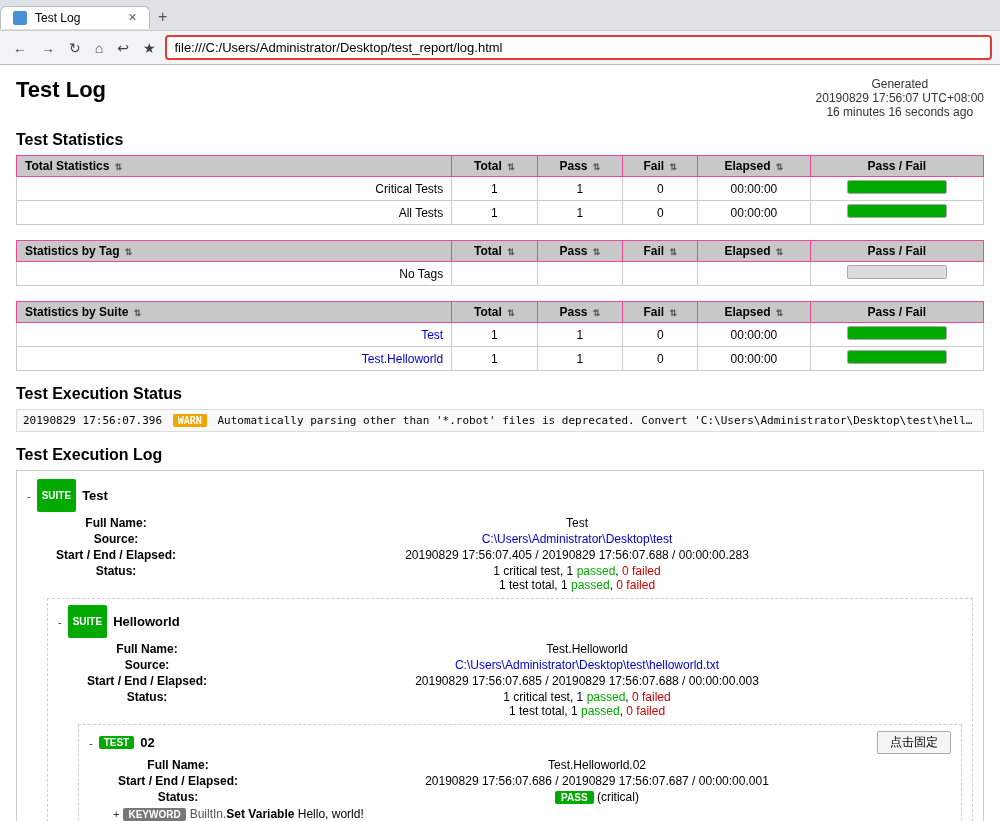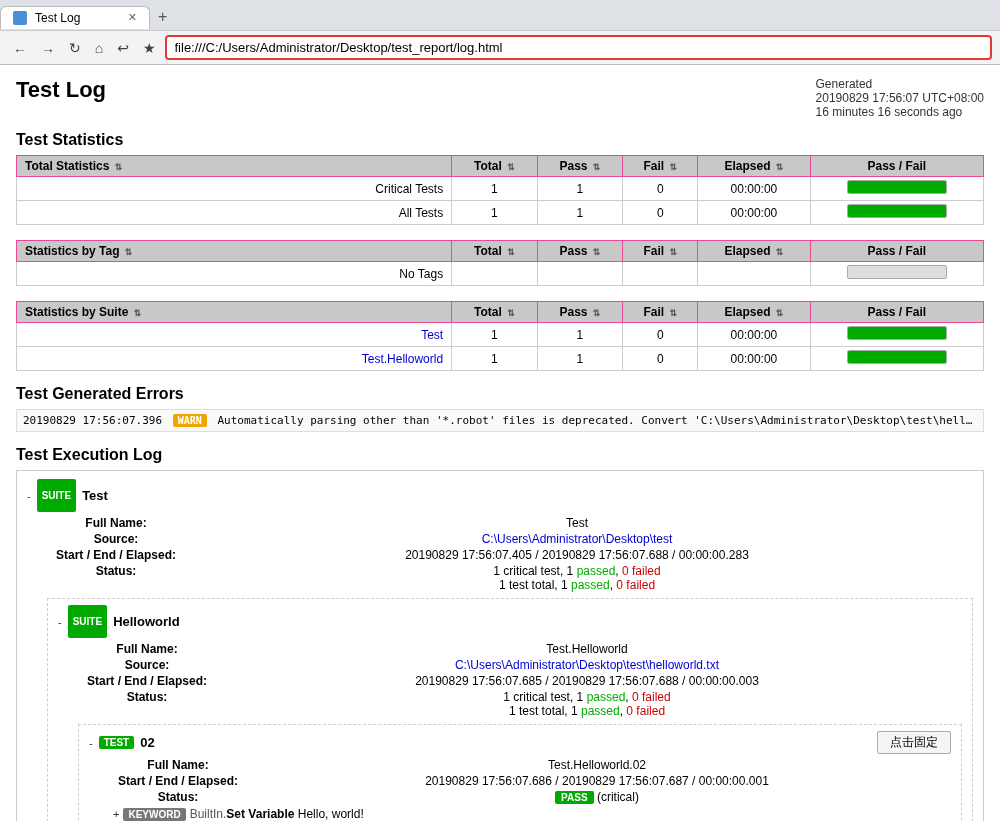--- a/index.html
+++ b/index.html
@@ -85,21 +85,21 @@
       display: flex;
       justify-content: space-between;
       align-items: flex-start;
       margin-bottom: 12px;
     }
     .page-title {
       font-size: 22px;
       font-weight: bold;
     }
     .generated-info {
-      text-align: left;
+      text-align: center;
       font-size: 12px;
       color: #333;
     }
 
     
     .section-title {
       font-size: 16px;
       font-weight: bold;
       margin-bottom: 6px;
     }
@@ -423,21 +423,21 @@
         <div class="pass-fail-bar">
           <div class="pass-portion" style="width:100%"></div>
         </div>
       </td>
     </tr>
         </tbody>
     </table>
   </div>
 
   <div class="error-section">
-    <h2 class="section-title">Test Generated Errors</h2>
+    <h2 class="section-title">Test Execution Status</h2>
     <div class="error-line">
       <span>20190829 17:56:07.396</span>
       <span class="warn-badge">WARN</span>
       <span>Automatically parsing other than '*.robot' files is deprecated. Convert 'C:\Users\Administrator\Desktop\test\helloworld.txt' to '*.robot' format or use '--exten</span>
     </div>
   </div>
 
   <div class="log-section">
     <h2 class="section-title">Test Execution Log</h2>
 

